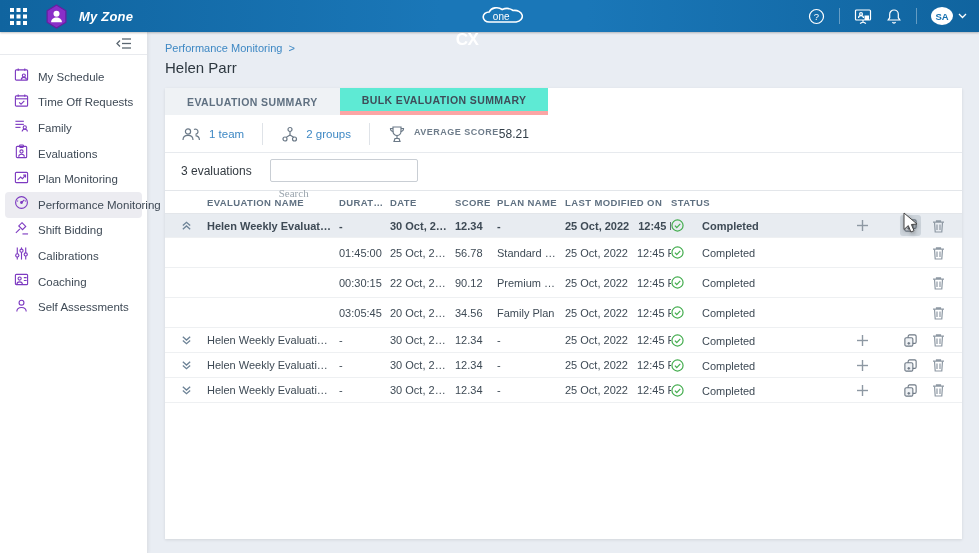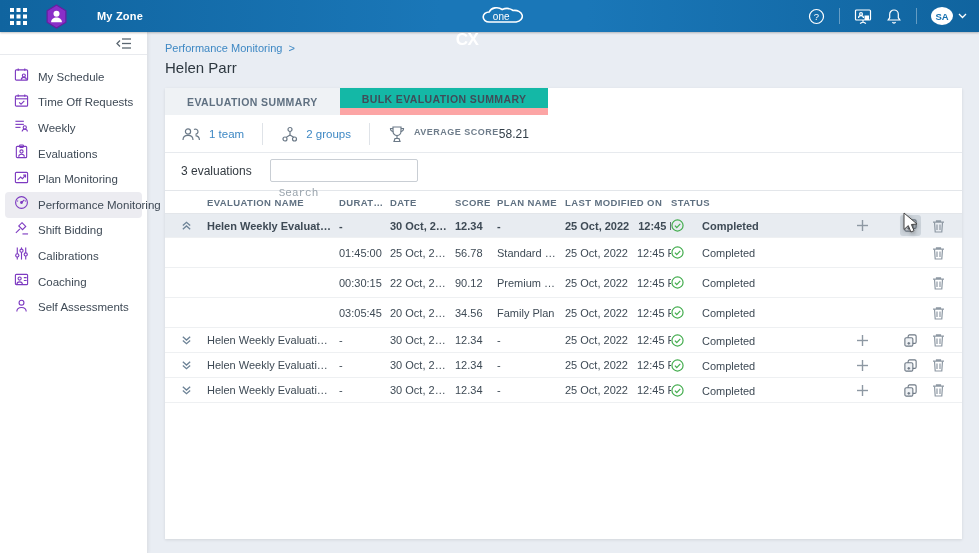--- a/index.html
+++ b/index.html
@@ -6,21 +6,21 @@
   html,body { width:979px; height:553px; overflow:hidden;
     font-family:"Liberation Sans","DejaVu Sans",sans-serif; background:#e9edf3; }
 
   
   .topbar { position:absolute; left:0; top:0; width:979px; height:32px;
     background:linear-gradient(90deg,#10649f,#1a77b8 45%,#1a77b8 60%,#10649f);
     display:flex; align-items:center; color:#fff; z-index:30;
     box-shadow:0 1px 2px rgba(0,0,0,.25); }
   .launcher { width:36px; height:32px; display:flex; align-items:center; justify-content:center; cursor:pointer; }
   .appbadge { margin-left:8px; display:flex; align-items:center; }
-  .app-title { margin-left:28px; font-size:11px; font-weight:700; letter-spacing:.2px; }
+  .app-title { margin-left:10px; font-size:13px; font-weight:700; letter-spacing:.2px;font-style:italic; }
   .logo-center { position:absolute; left:50%; transform:translateX(-50%); top:0; height:32px;
     display:flex; align-items:center; gap:1px; }
   .logo-cx { font-size:17px; font-weight:700; letter-spacing:-0.5px;margin-top:48px; }
   .topbar-right { margin-left:auto; display:flex; align-items:center; gap:14px; padding-right:12px; }
   .tb-divider { width:1px; height:16px; background:rgba(255,255,255,.35); }
   .tb-icon { display:flex; align-items:center; cursor:pointer; }
   .avatar-wrap { display:flex; align-items:center; gap:5px; cursor:pointer; }
   .avatar { width:22px; height:18px; border-radius:50%; background:#fff; color:#1470b0;
     font-size:9.5px; font-weight:700; display:flex; align-items:center; justify-content:center; }
 
@@ -41,36 +41,36 @@
   .breadcrumb { margin-top:10px; font-size:11px; color:#3e88c4; cursor:pointer; display:inline-block; }
   .crumb-caret { margin-left:3px; }
   .page-title { margin-top:3px; font-size:15px; font-weight:400; color:#2e3840; }
 
   .card { margin-top:12px; height:451px; background:#fff; box-shadow:0 1px 3px rgba(0,0,0,.10); position:relative; }
 
   .tabbar { display:flex; height:27px; }
   .tab { display:flex; align-items:center; padding:0 22px; font-size:10.5px; letter-spacing:.4px;
     color:#5f7081; font-weight:700; cursor:pointer; }
   .tab.inactive { background:#eff2f5; }
-  .tab.active { background:#14b8a6; color:#3f4d59; border-bottom:7px solid #fca5a5; padding-top:1px; }
+  .tab.active { background:#5eead4; color:#3f4d59; border-bottom:4px solid #fca5a5; padding-top:1px; }
 
   .stats { display:flex; align-items:center; padding:8px 16px 7px; border-bottom:1px solid #e7eaee; }
   .stat-link { display:flex; align-items:center; gap:8px; font-size:11.5px; color:#3e88c4; cursor:pointer; }
   .stat-div { width:1px; height:22px; background:#dfe3e8; margin:0 18px; }
   .avg { display:flex; align-items:center; gap:8px; }
   .avg-col { display:flex; flex-direction:row; line-height:1.25; }
   .avg-label { font-size:9px; letter-spacing:.5px; color:#6e7c8a; font-weight:700; }
   .avg-value { font-size:12px; color:#323e48; }
 
   .toolbar { display:flex; align-items:center; padding:6px 16px 6px; }
   .eval-count { font-size:12px; color:#333a41; margin-right:18px; }
   .searchbox { width:148px; height:23px; border:1px solid #c9ced4; border-radius:2px; display:flex;
     align-items:center; background:#fff; padding:0 6px 0 8px; }
   .searchbox input { border:none; outline:none; flex:1; font-size:11px; color:#49525a;
-    font-family:Liberation Mono, monospace; background:transparent;margin-top:44px; }
+    font-family:Liberation Serif, serif; background:transparent;margin-top:44px; }
   .searchbox input::placeholder { color:#9aa4ad; }
 
   .grid { display:grid; grid-template-columns:26px 132px 51px 65px 42px 68px 106px 1fr 120px;
     align-items:center; padding:0 16px; }
   .thead { height:24px; border-top:1px solid #e3e6ea; border-bottom:1px solid #e3e6ea;
     font-size:9.5px; font-weight:700; letter-spacing:.4px; color:#5f7081; margin-top:2px; }
   .thead > div { grid-column:auto; }
 
   .row { height:30px; border-bottom:1px solid #eef0f2; font-size:11px; color:#3e4a55; }
   .row.parent { height:25px; }
@@ -191,21 +191,21 @@
     <span class="lbl">Time Off Requests</span>
   </div>
       <div class="side-item">
     <span class="ico"><svg width="15" height="15" viewBox="0 0 16 16" fill="none" stroke="#7d3ac1" stroke-width="1.2">
             <line x1="1.5" y1="3.5" x2="10.5" y2="3.5"></line>
             <line x1="1.5" y1="6.8" x2="10.5" y2="6.8"></line>
             <line x1="1.5" y1="10" x2="7" y2="10"></line>
             <circle cx="11.5" cy="10" r="1.7"></circle>
             <path d="M8.7 14.5c0-1.6 1.3-2.5 2.8-2.5s2.8.9 2.8 2.5"></path>
           </svg></span>
-    <span class="lbl">Weekly</span>
+    <span class="lbl">Family</span>
   </div>
       <div class="side-item">
     <span class="ico"><svg width="15" height="15" viewBox="0 0 16 16" fill="none" stroke="#7d3ac1" stroke-width="1.2">
             <rect x="2.5" y="2.5" width="11" height="12" rx="1"></rect>
             <rect x="6" y="1" width="4" height="2.6" rx=".6"></rect>
             <circle cx="8" cy="8" r="1.7"></circle>
             <path d="M5 13.5c0-1.7 1.4-2.6 3-2.6s3 .9 3 2.6"></path>
           </svg></span>
     <span class="lbl">Evaluations</span>
   </div>

